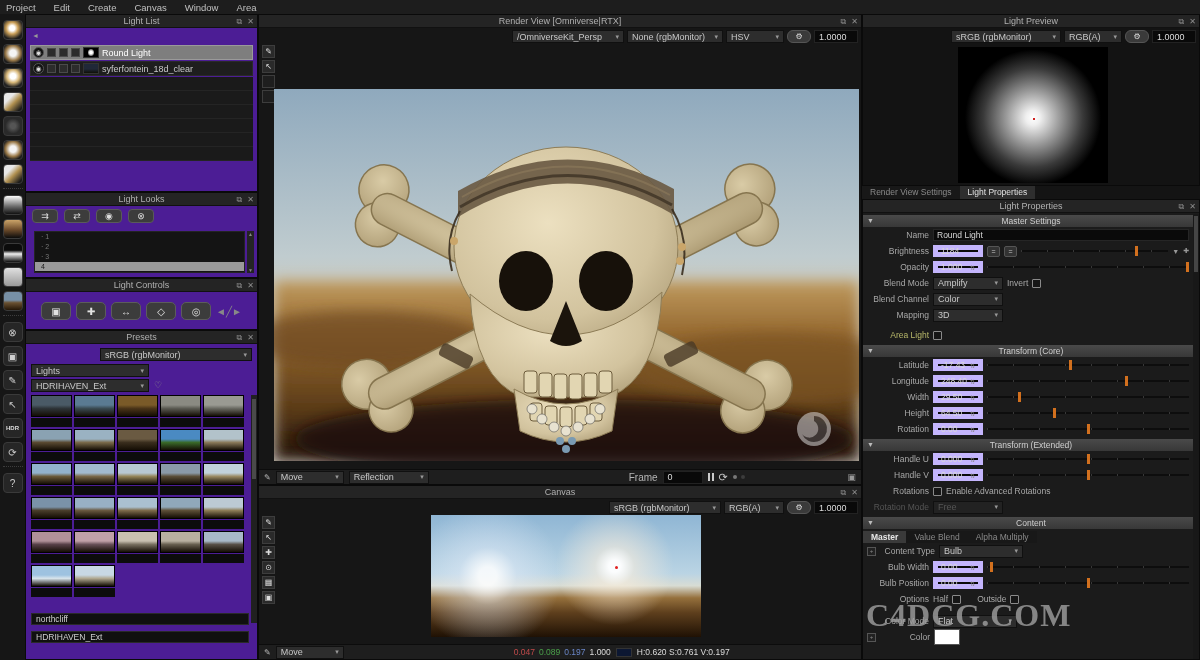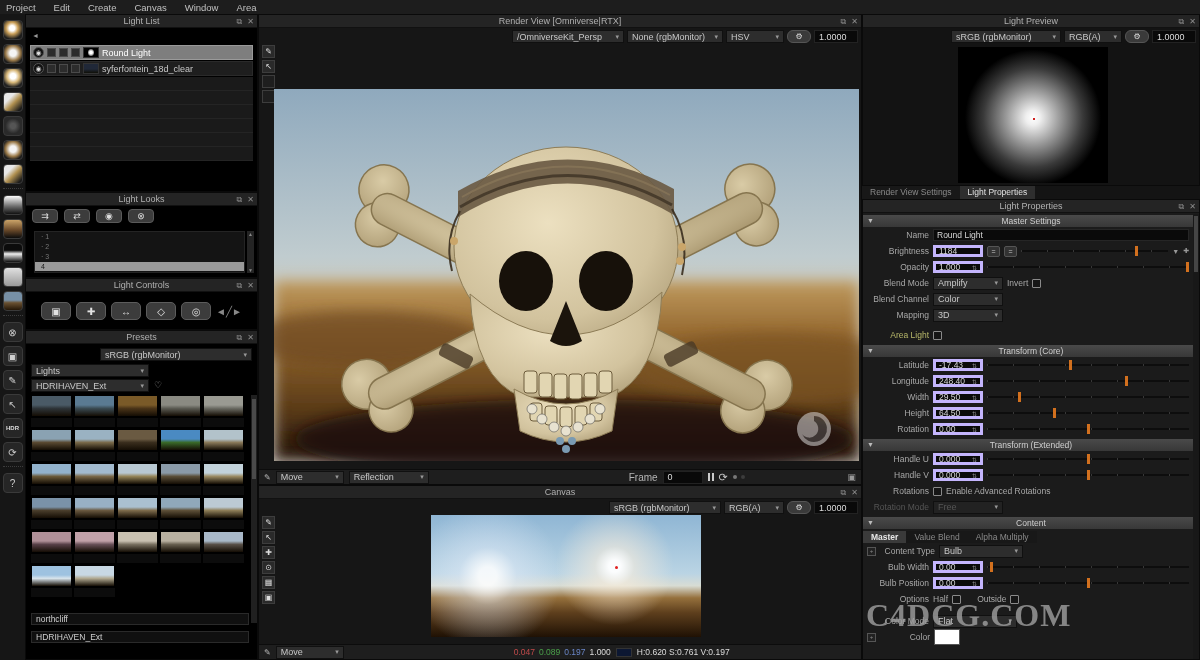--- a/index.html
+++ b/index.html
@@ -24,21 +24,21 @@
   .tbtn.fan    { background:radial-gradient(circle,#555 0 20%,#2a2a2a 60%), repeating-conic-gradient(#444 0 20deg,#111 20deg 40deg); }
   .tbtn.grad1  { background:linear-gradient(#fdfdfd,#666 60%,#111); }
   .tbtn.grad2  { background:linear-gradient(#caa368,#6b4a2a 55%,#0c0c0c); }
   .tbtn.grad3  { background:linear-gradient(#0c0c0c 35%,#f0f0f0 55%,#0c0c0c); }
   .tbtn.card   { background:linear-gradient(#e0e0e0,#9a9a9a); }
   .tbtn.photo  { background:linear-gradient(#7790a6 45%,#6a5131 60%,#241606); }
   .tsep { width:20px; height:3px; border-top:1px dotted #3d3d3d; }
   .hdrtxt { font-size:6px; letter-spacing:0; font-weight:bold; color:#ddd; }
 
   
-  .panel { position:absolute; background:#000000; border:1px solid #0a0a0a; }
+  .panel { position:absolute; background:#4c1d95; border:1px solid #0a0a0a; }
   .phead { position:relative; height:13px; background:#242424; border-bottom:1px solid #111;
            text-align:center; font-size:9px; color:#b0b0b0; line-height:13px; }
   .hicons { position:absolute; right:3px; top:0; display:flex; gap:5px; font-size:8px; color:#8d8d8d; line-height:13px; }
 
   .dd { background:#2d2d2d; border:1px solid #101010; color:#c8c8c8; font-size:9px; height:13px;
         display:flex; align-items:center; justify-content:space-between; padding:0 4px; gap:4px; }
   .dd .arr { font-size:7px; color:#999; }
   .valbox { background:#090909; border:1px solid #222; color:#ddd; font-size:9px; height:13px;
             display:flex; align-items:center; padding:0 4px; }
   .gearbtn { width:24px; height:13px; border-radius:6px; background:#3a3a3a; border:1px solid #555;
@@ -139,21 +139,21 @@
   .ptab { padding:0 8px; font-size:8.5px; line-height:13px; color:#8a8a8a; background:#181818; }
   .ptab.active { background:#2e2e2e; color:#e0e0e0; }
   .props { left:862px; top:199px; width:338px; height:461px; background:#1b1b1b; overflow:hidden; }
   .pscroll { position:absolute; right:0; top:14px; bottom:0; width:6px; background:#181818; }
   .pscroll::after { content:""; position:absolute; top:2px; left:1px; width:4px; height:56px; background:#454545; }
   .sect { position:relative; height:12px; background:linear-gradient(#4a4a4a,#383838); color:#d0d0d0;
           font-size:8.5px; text-align:center; line-height:12px; margin-top:2px; }
   .sect .sarr { position:absolute; left:4px; font-size:7px; color:#bbb; }
   .prow { display:flex; align-items:center; height:16px; padding:0 10px 0 4px; gap:4px; font-size:8.5px; color:#a8a8a8; }
   .plabel { width:62px; text-align:right; flex-shrink:0; }
-  .pval { width:50px; flex-shrink:0; background:#0a0a0a; border:3px solid #c4b5fd; color:#d8d8d8;
+  .pval { width:50px; flex-shrink:0; background:#0a0a0a; border:5px solid #c4b5fd; color:#d8d8d8;
           height:12px; display:flex; align-items:center; padding:0 3px; justify-content:space-between; }
   .spin { font-size:6px; color:#888; }
   .slider { position:relative; flex:1; height:2px; background:#0d0d0d; 
             background-image:repeating-linear-gradient(90deg,#383838 0 1px,#0d0d0d 1px 26px); }
   .marker { position:absolute; top:-4px; width:3px; height:10px; background:#d2701e; margin-left:-1px; }
   .namebox { flex:1; background:#0a0a0a; border:1px solid #262626; height:12px; color:#d8d8d8;
              display:flex; align-items:center; padding:0 3px; }
   .minibtn { width:13px; height:11px; background:#333; border:1px solid #555; border-radius:2px; color:#ccc;
              font-size:7px; display:flex; align-items:center; justify-content:center; flex-shrink:0; }
   .keyico { font-size:7px; color:#999; flex-shrink:0; }

